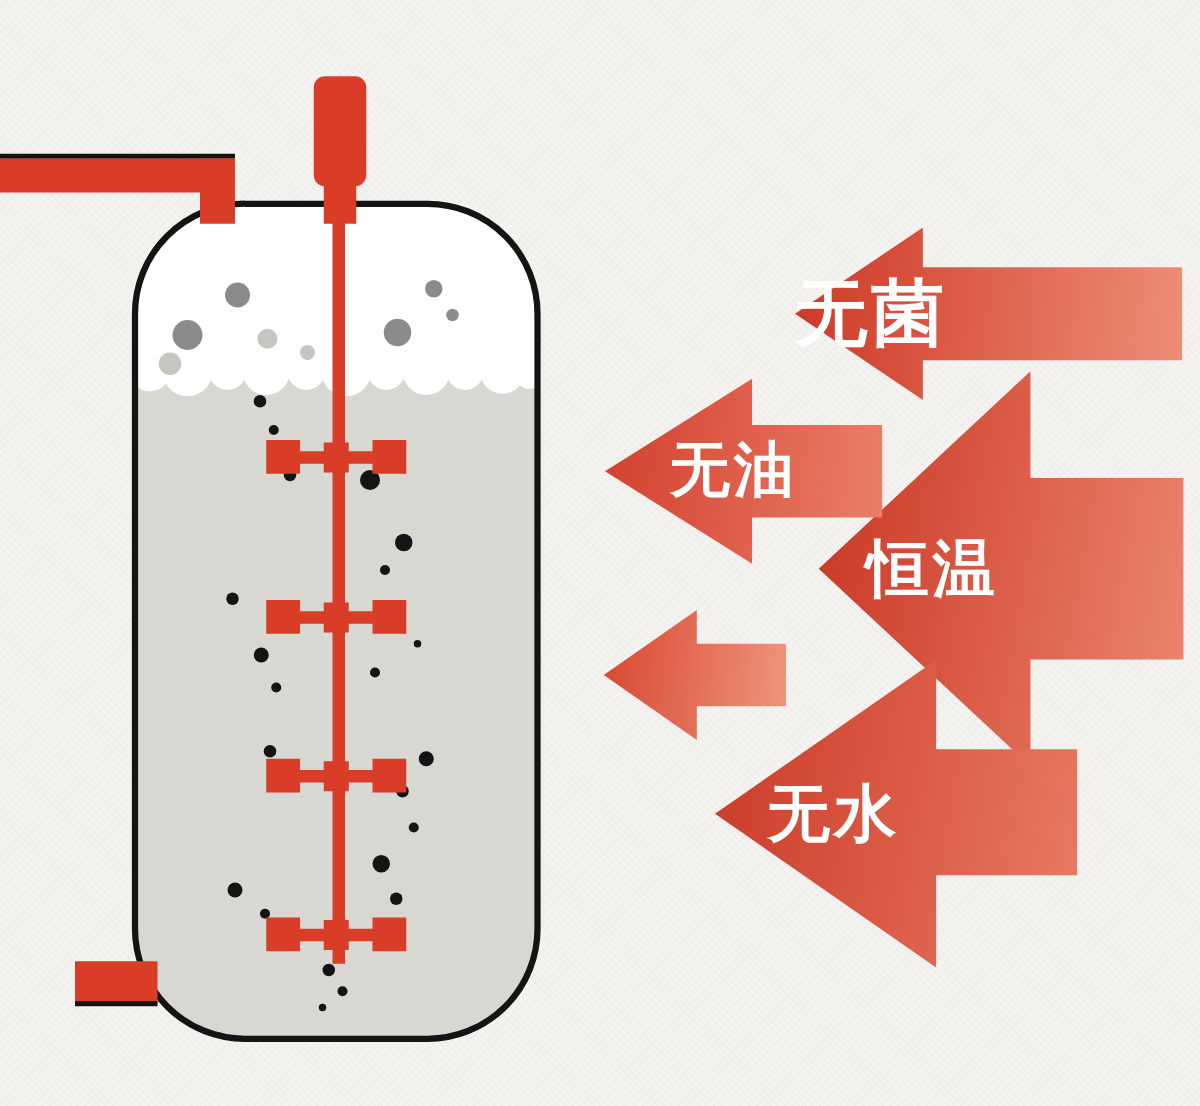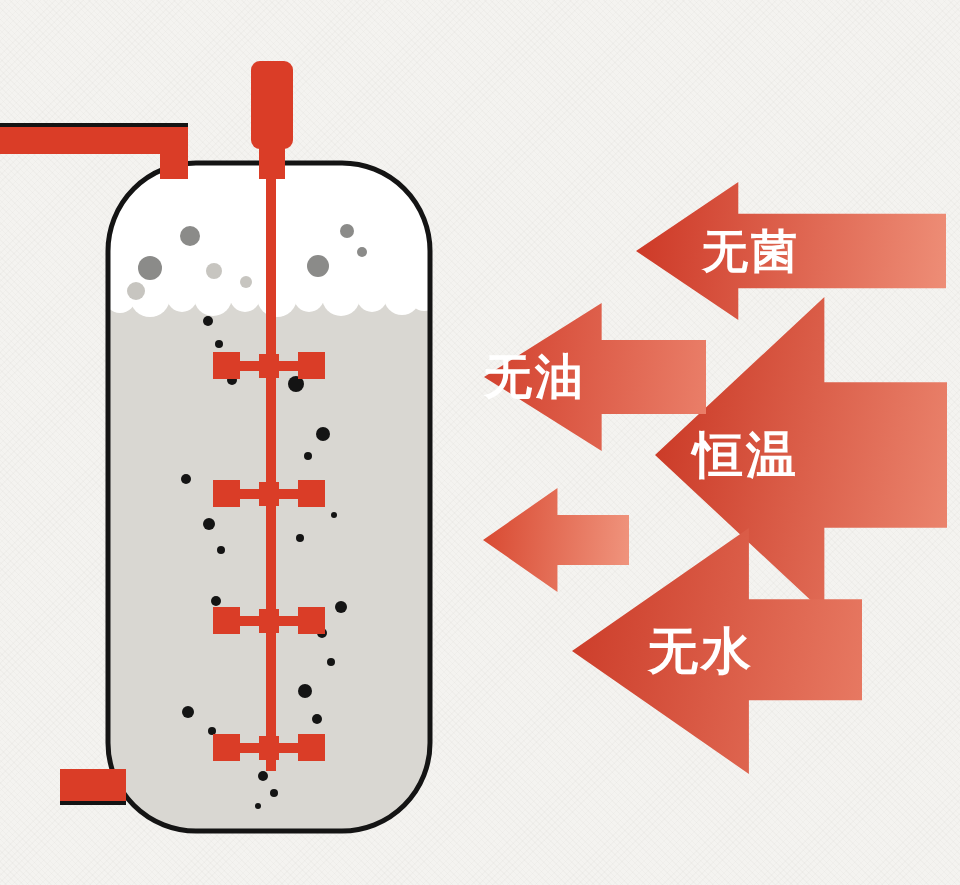--- a/index.html
+++ b/index.html
@@ -29,42 +29,42 @@
     letter-spacing:3px;
     line-height:1;
     white-space:nowrap;
   }
   
   .a-wuju{left:636px;top:182px;width:310px;height:138px;}
   .a-wuju .shape{
     background:linear-gradient(95deg,#cd3826,#ee8e77);
     clip-path:polygon(0 50%,33% 0,33% 23%,100% 23%,100% 77%,33% 77%,33% 100%);
   }
-  .a-wuju .label{margin-left:66px;font-size:46px;}
+  .a-wuju .label{font-size:58px;}
 
   .a-hengwen{left:655px;top:297px;width:292px;height:316px;}
   .a-hengwen .shape{
     background:linear-gradient(100deg,#c93522,#ec8770);
     clip-path:polygon(0 50%,58% 0,58% 27%,100% 27%,100% 73%,58% 73%,58% 100%);
   }
   .a-hengwen .label{margin-left:38px;font-size:50px;}
 
   .a-wushui{left:572px;top:528px;width:290px;height:246px;}
   .a-wushui .shape{
     background:linear-gradient(100deg,#cb3a27,#e87b64);
     clip-path:polygon(0 50%,61% 0,61% 29%,100% 29%,100% 70%,61% 70%,61% 100%);
   }
-  .a-wushui .label{margin-left:76px;font-size:50px;}
+  .a-wushui .label{margin-left:42px;font-size:50px;}
 
   .a-wuyou{left:484px;top:303px;width:222px;height:148px;}
   .a-wuyou .shape{
     background:linear-gradient(95deg,#d2402d,#ea7f69);
     clip-path:polygon(0 50%,53% 0,53% 25%,100% 25%,100% 75%,53% 75%,53% 100%);
   }
-  .a-wuyou .label{font-size:48px;}
+  .a-wuyou .label{margin-left:52px;font-size:48px;}
 
   .a-small{left:483px;top:488px;width:146px;height:104px;}
   .a-small .shape{
     background:linear-gradient(95deg,#d84830,#f0957e);
     clip-path:polygon(0 50%,51% 0,51% 26%,100% 26%,100% 74%,51% 74%,51% 100%);
   }
 </style>
 </head>
 <body>
 

